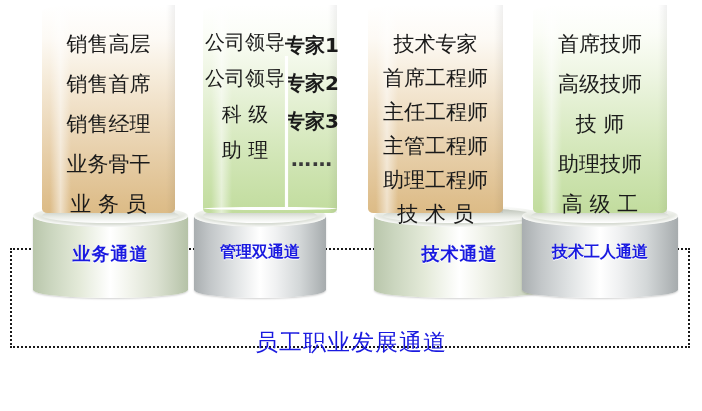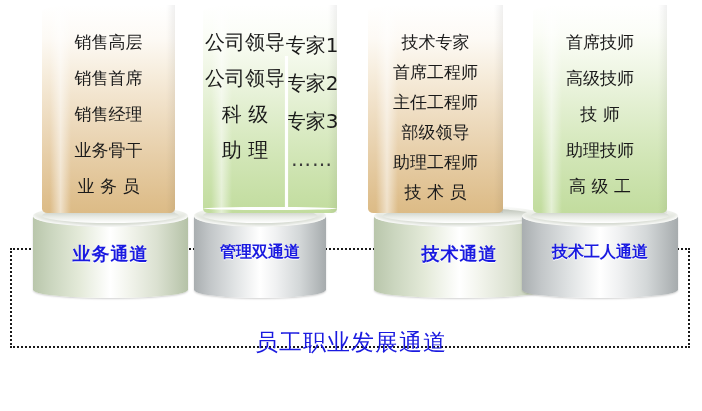--- a/index.html
+++ b/index.html
@@ -93,21 +93,21 @@
   }
 
   .items{
     position:absolute;left:0;right:0;
     display:flex;flex-direction:column;
     align-items:center;justify-content:flex-start;
     z-index:5;
   }
   .item{
     color:#1a1a1a;
-    font-size:17px;
+    font-size:21px;
     line-height:1;
     white-space:nowrap;
     text-align:center;
   }
   .item.small{font-size:20px;}
   .item.dots{letter-spacing:1px;color:#3a3a3a;}
 
   
   .subdiv{
     position:absolute;
@@ -165,41 +165,41 @@
   </div>
   <div class="subdiv" style="left:285px;top:56px;height:153px;"></div>
   <div class="subdiv-bottom" style="left:203px;top:207px;width:134px;"></div>
 
   <div class="items" style="left:203px;top:32px;width:84px;gap:16px;">
     <div class="item small">公司领导</div>
     <div class="item small">公司领导</div>
     <div class="item small">科    级</div>
     <div class="item small">助    理</div>
   </div>
-  <div class="items" style="left:287px;top:35px;width:50px;gap:18px;">
+  <div class="items" style="left:287px;top:35px;width:50px;gap:18px;font-weight:bold;">
     <div class="item small">专家1</div>
     <div class="item small">专家2</div>
     <div class="item small">专家3</div>
     <div class="item small dots">……</div>
   </div>
   <div class="base silver" style="left:194px;top:206px;width:132px;height:92px;">
     <div class="rim"></div>
     <div class="rim-inner"></div>
     <div class="base-label narrow">管理双通道</div>
   </div>
 
   <div class="col tan" style="left:368px;top:5px;width:135px;height:208px;">
     <div class="sheen"></div>
     <div class="edge-r"></div>
   </div>
   <div class="items" style="left:368px;top:34px;width:135px;gap:13px;">
     <div class="item">技术专家</div>
     <div class="item">首席工程师</div>
     <div class="item">主任工程师</div>
-    <div class="item">部级领导</div>
+    <div class="item">主管工程师</div>
     <div class="item">助理工程师</div>
     <div class="item">技  术  员</div>
   </div>
   <div class="base green" style="left:374px;top:206px;width:171px;height:92px;">
     <div class="rim"></div>
     <div class="rim-inner"></div>
     <div class="base-label">技术通道</div>
   </div>
 
   <div class="col grn" style="left:533px;top:5px;width:134px;height:208px;">

